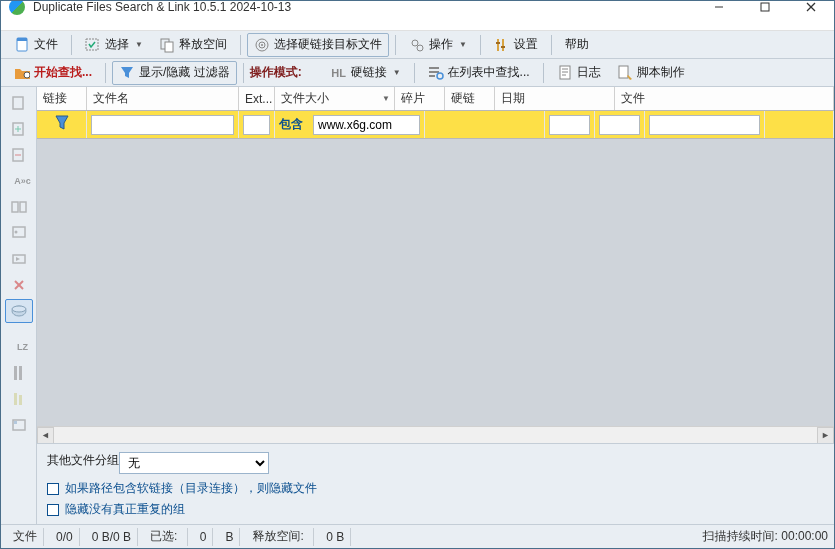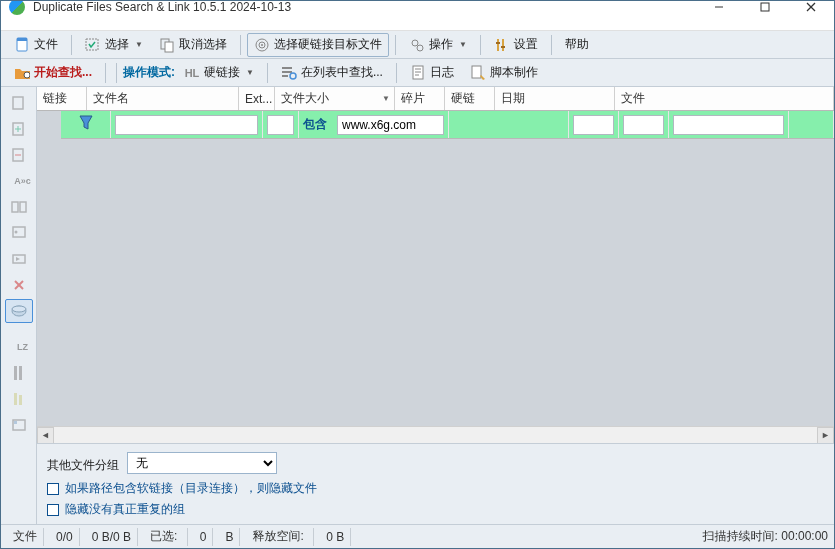--- a/index.html
+++ b/index.html
@@ -12,48 +12,48 @@
 .winbtn { width: 46px; height: 30px; display: flex; align-items: center; justify-content: center; color: #333; }
 
 
 .toolbar { height: 28px; background: #e9eef3; display: flex; align-items: center; padding: 0 6px; gap: 2px; border-bottom: 1px solid #c4cdd6; }
 .tbtn { height: 24px; display: inline-flex; align-items: center; padding: 0 6px; gap: 4px; color: #1a1a1a; border: 1px solid transparent; border-radius: 2px; cursor: default; }
 .tbtn.boxed { border: 1px solid #9bb4cc; }
 .tbtn .ico { width: 16px; height: 16px; display: inline-flex; align-items: center; justify-content: center; }
 .sep { width: 1px; height: 20px; background: #b8c3ce; margin: 0 4px; }
 .dd { font-size: 8px; color: #555; margin-left: 2px; }
 .bold-blue { color: #b91c1c; font-weight: bold; }
-.label-blue { color: #0369a1; font-weight: bold; margin-right: 0; }
+.label-blue { color: #7f1d1d; font-weight: bold; margin-right: 20px; }
 
 
 .main { flex: 1; display: flex; min-height: 0; background: #e9eef3; }
 .sidebar { width: 36px; background: #e9eef3; border-right: 1px solid #c4cdd6; display: flex; flex-direction: column; align-items: center; padding-top: 4px; gap: 2px; }
 .sbtn { width: 28px; height: 24px; display: flex; align-items: center; justify-content: center; border: 1px solid transparent; border-radius: 2px; }
 .sbtn.active { border-color: #4a90d9; background: #d6e4f2; }
 .sbtn svg, .sbtn .txt { opacity: .55; }
 .sbtn .txt { font-size: 9px; color: #555; font-weight: bold; margin-left: 8px; }
 
 .content { flex: 1; display: flex; flex-direction: column; min-width: 0; }
 .grid-wrap { flex: 1; background: #cfd4da; display: flex; flex-direction: column; min-height: 0; }
 .header-row { display: flex; background: #fff; border-bottom: 1px solid #b8b8b8; }
-.filter-row { display: flex; background: #86efac; height: 28px; align-items: center; border-bottom: 1px solid #b8b8b8; margin-left: 24px; }
+.filter-row { display: flex; background: #fde047; height: 28px; align-items: center; border-bottom: 1px solid #b8b8b8; }
 .hcell { border-right: 1px solid #d0d0d0; padding: 3px 6px; color: #333; background: #fdfdfd; display: flex; align-items: center; position: relative; }
 .hcell .sortdd { position: absolute; right: 4px; font-size: 8px; color: #666; }
 .fcell { border-right: 1px solid #e6e6e6; height: 100%; display: flex; align-items: center; padding: 2px 4px; }
 .fcell input { width: 100%; height: 20px; border: 1px solid #b0b8c0; background: #fff; padding: 0 4px; font-size: 12px; }
 .fcell .contains { color: #0b4f8f; font-weight: bold; margin-right: 6px; white-space: nowrap; }
 .funnel { width: 24px; display: flex; justify-content: center; }
 .grid-body { flex: 1; background: #cfd4da; }
 .hscroll { height: 17px; background: #f0f0f0; border-top: 1px solid #d0d0d0; display: flex; align-items: center; }
 .hscroll .arrow { width: 17px; height: 17px; background: #e8e8e8; border: 1px solid #ccc; display: flex; align-items: center; justify-content: center; font-size: 9px; color: #555; }
 .hscroll .track { flex: 1; background: #f0f0f0; }
 
 
 .bottom-panel { background: #e9eef3; border-top: 1px solid #c4cdd6; padding: 8px 10px 6px; }
-.row { display: flex; align-items: flex-end; gap: 8px; margin-bottom: 6px; }
+.row { display: flex; align-items: flex-start; gap: 0; margin-bottom: 6px; }
 .row label { color: #1a1a1a; }
 select.combo { height: 22px; width: 150px; border: 1px solid #9bb4cc; background: #fff; padding: 0 4px; }
 .chk { display: flex; align-items: center; gap: 6px; color: #0b4f8f; margin-top: 4px; }
 .chk .box { width: 12px; height: 12px; border: 1px solid #0b4f8f; background: #fff; }
 
 
 .statusbar { height: 24px; background: #e9eef3; border-top: 1px solid #c4cdd6; display: flex; align-items: center; padding: 0 6px; gap: 6px; color: #333; }
 .statusbar .seg { padding: 0 6px; border-right: 1px solid #c6cdd4; height: 18px; display: flex; align-items: center; }
 .statusbar .spacer { flex: 1; }
 
@@ -107,21 +107,21 @@
     <span>选择</span>
       <span class="dd">▼</span>
   </div>
   <div class="tbtn">
     <span class="ico">
         <svg width="16" height="16">
           <rect x="2" y="2" width="8" height="10" fill="none" stroke="#888"></rect>
           <rect x="6" y="5" width="8" height="10" fill="#fff" stroke="#888"></rect>
         </svg>
       </span>
-    <span>取消选择</span>
+    <span>释放空间</span>
   </div>
   <div class="sep"></div>
   <div class="tbtn boxed">
     <span class="ico">
         <svg width="16" height="16">
           <circle cx="8" cy="8" r="6" fill="none" stroke="#888"></circle>
           <circle cx="8" cy="8" r="3" fill="none" stroke="#888"></circle>
           <circle cx="8" cy="8" r="1" fill="#888"></circle>
         </svg>
       </span>
@@ -160,20 +160,28 @@
   <div class="tbtn">
     <span class="ico">
         <svg width="18" height="16">
           <path d="M1 4h5l2 2h9v8H1z" class="fill-orange"></path>
           <circle cx="13" cy="10" r="3" fill="#fff" stroke="#555"></circle>
         </svg>
       </span>
     <span class="bold-blue">开始查找...</span>
   </div>
   <div class="sep"></div>
+  <div class="tbtn boxed">
+    <span class="ico">
+        <svg width="14" height="14">
+          <path d="M1 1h12l-4 6v5l-4-2V7z" fill="#4a90d9"></path>
+        </svg>
+      </span>
+    <span>显示/隐藏 过滤器</span>
+  </div>
   <div class="sep"></div>
   <span class="label-blue">操作模式:</span>
   <div class="tbtn">
     <span class="ico">
         <span style="font-size:11px;font-weight:bold;color:#888">HL</span>
       </span>
     <span>硬链接</span>
       <span class="dd">▼</span>
   </div>
   <div class="sep"></div>

